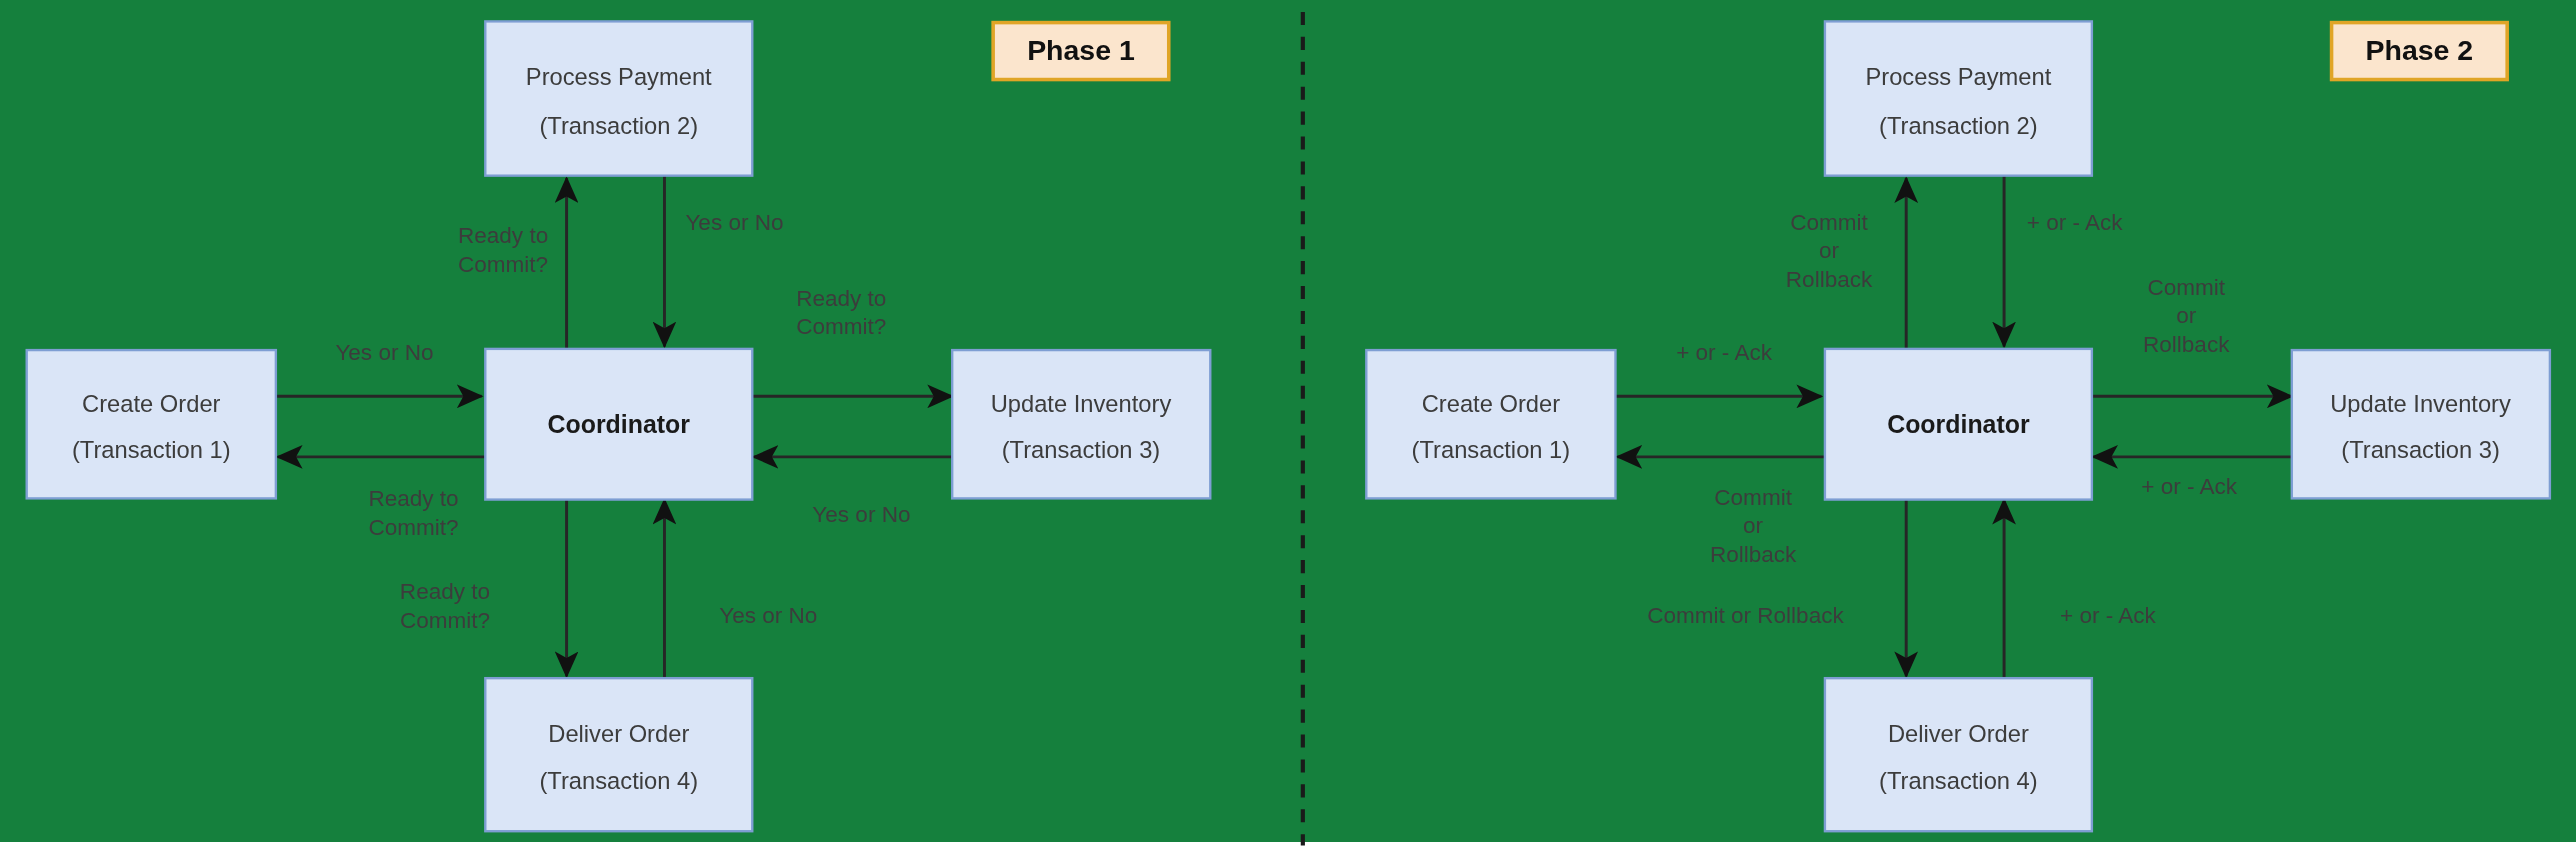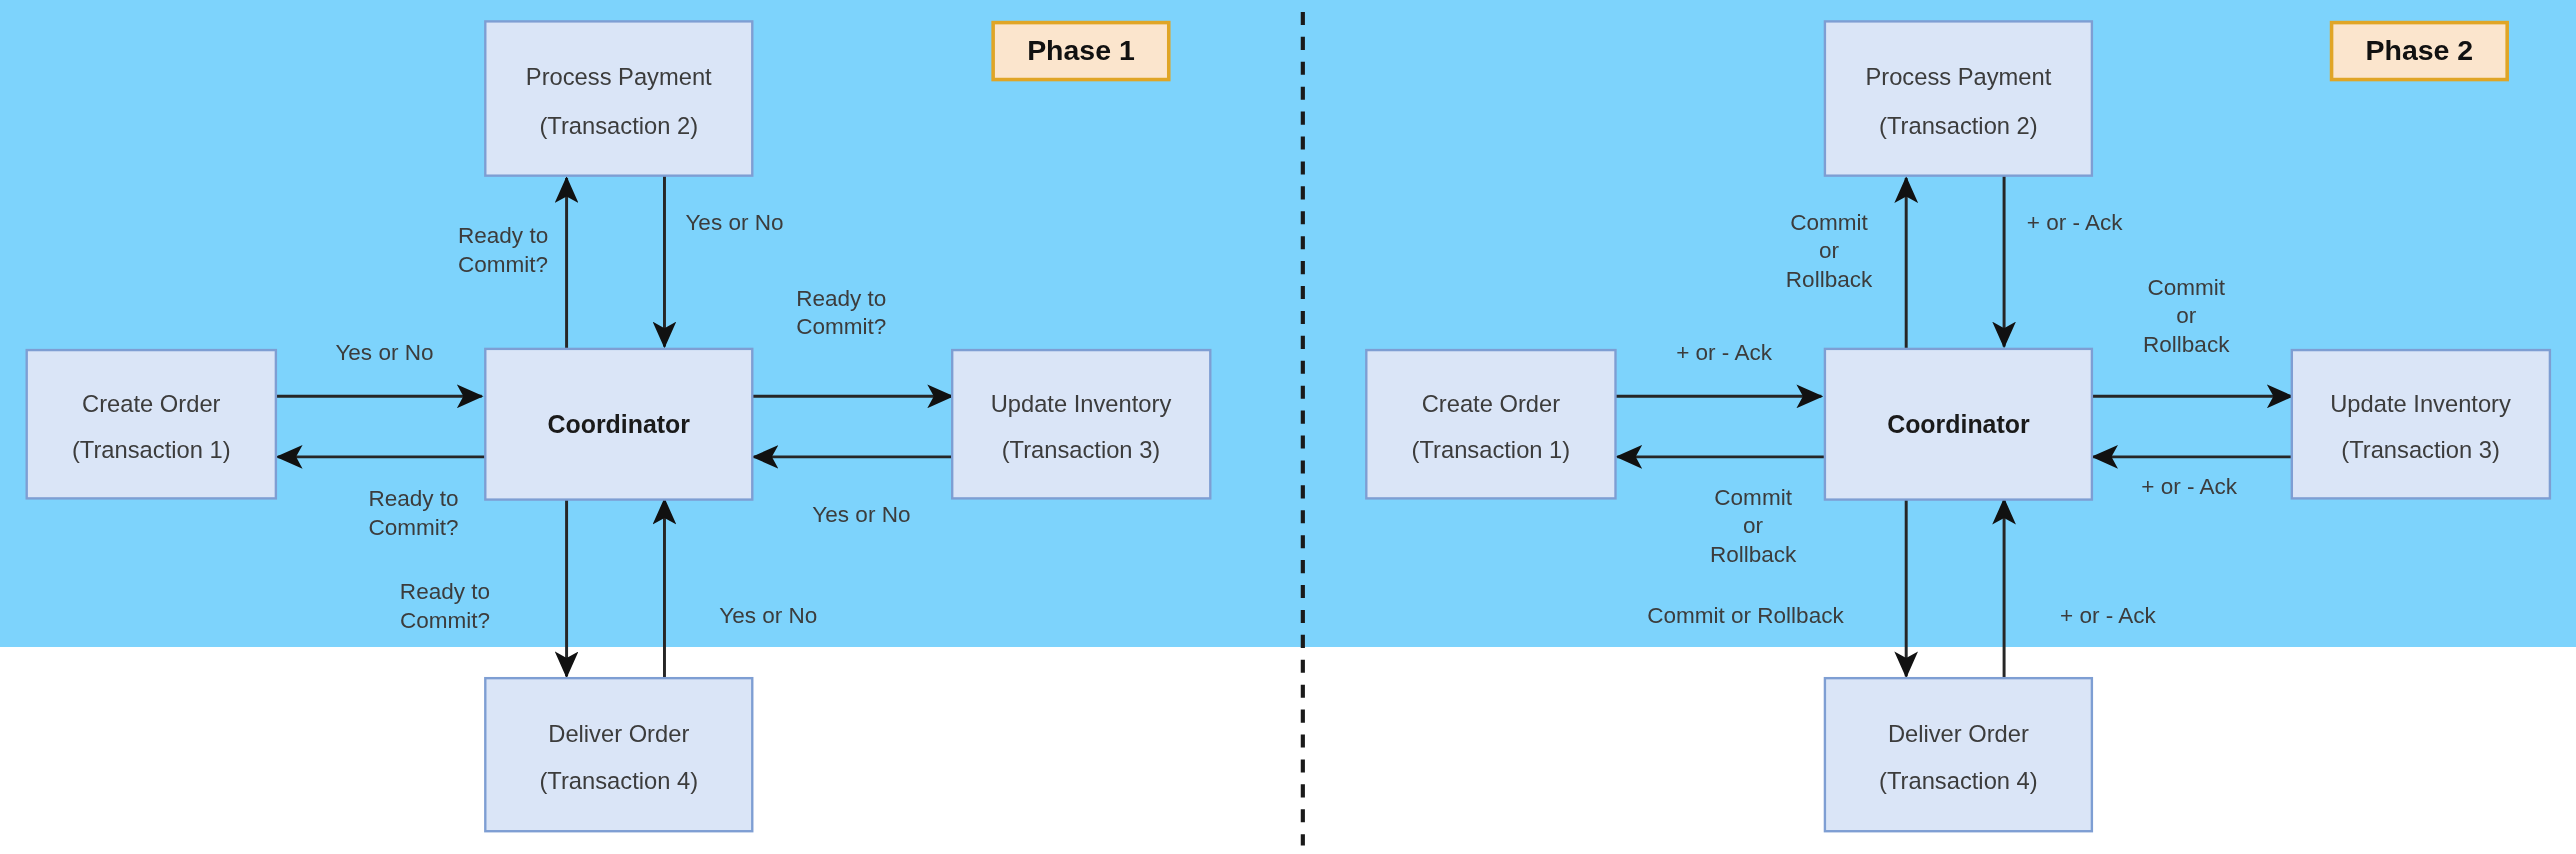--- a/index.html
+++ b/index.html
@@ -9,22 +9,22 @@
   }
   body {
     width: 2576px;
     height: 855px;
     font-family: "Liberation Sans", sans-serif;
     overflow: hidden;
   }
   #diagram-root {
     position: relative;
     width: 2576px;
-    height: 647px;
-    background: #7dd3fc;
+    height: 842px;
+    background: #15803d;
   }
   svg.canvas {
     position: absolute;
     top: 0;
     left: 0;
     width: 2576px;
     height: 855px;
   }
   .node-rect {
     fill: #dae5f7;

